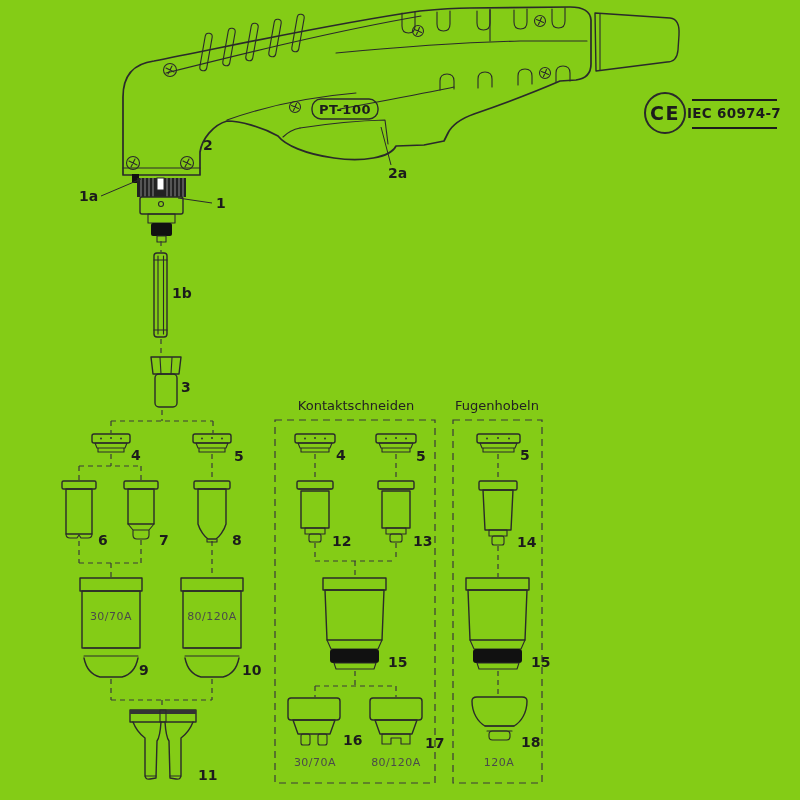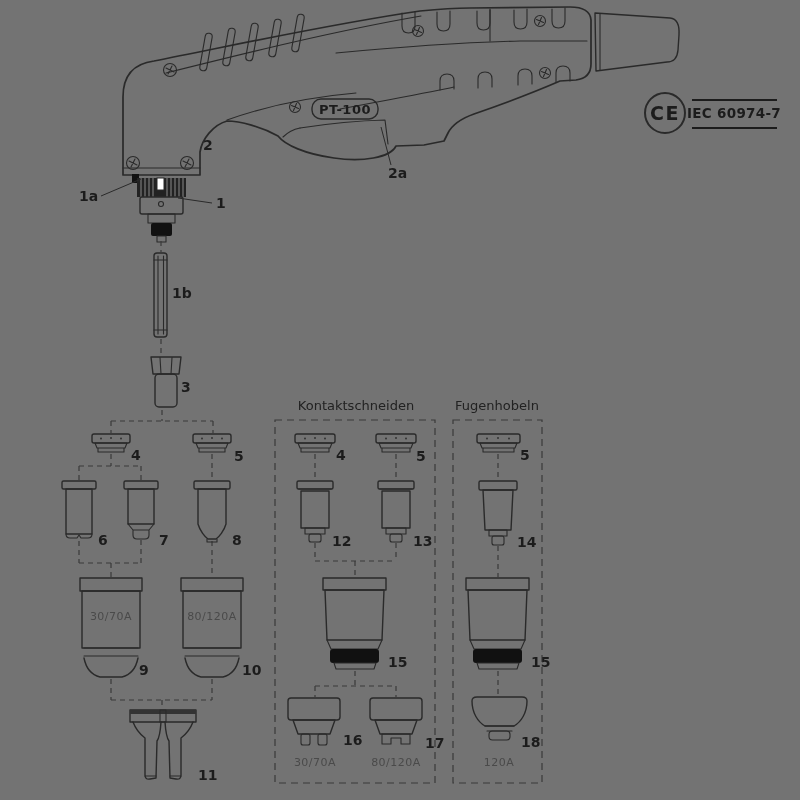--- a/index.html
+++ b/index.html
@@ -1,16 +1,16 @@
 <!DOCTYPE html>
 <html><head>
 <meta charset="utf-8">
 <style>
   html,body{margin:0;padding:0;background:#ffffff;}
-  .page{position:relative;width:800px;height:800px;background:#737373;overflow:hidden;
+  .page{position:relative;width:800px;height:800px;background:#84cc16;overflow:hidden;
         font-family:"DejaVu Sans","Liberation Sans",sans-serif;}
   svg{display:block;}
   text{fill:#1c1c1c;}
   .callout{font-size:14px;font-weight:700;}
   .rating{font-size:11px;fill:#4a4a4a;letter-spacing:.5px;}
   .section-title{font-size:13px;fill:#222;}
   .badge-text{font-size:13px;font-weight:700;letter-spacing:.5px;}
   .ce-text{font-size:19px;font-weight:700;letter-spacing:1.5px;}
   .iec-text{font-size:13.5px;font-weight:700;letter-spacing:.3px;}
   .ln{stroke:#2a2a2a;stroke-width:1.4;fill:none;stroke-linecap:round;stroke-linejoin:round;}

